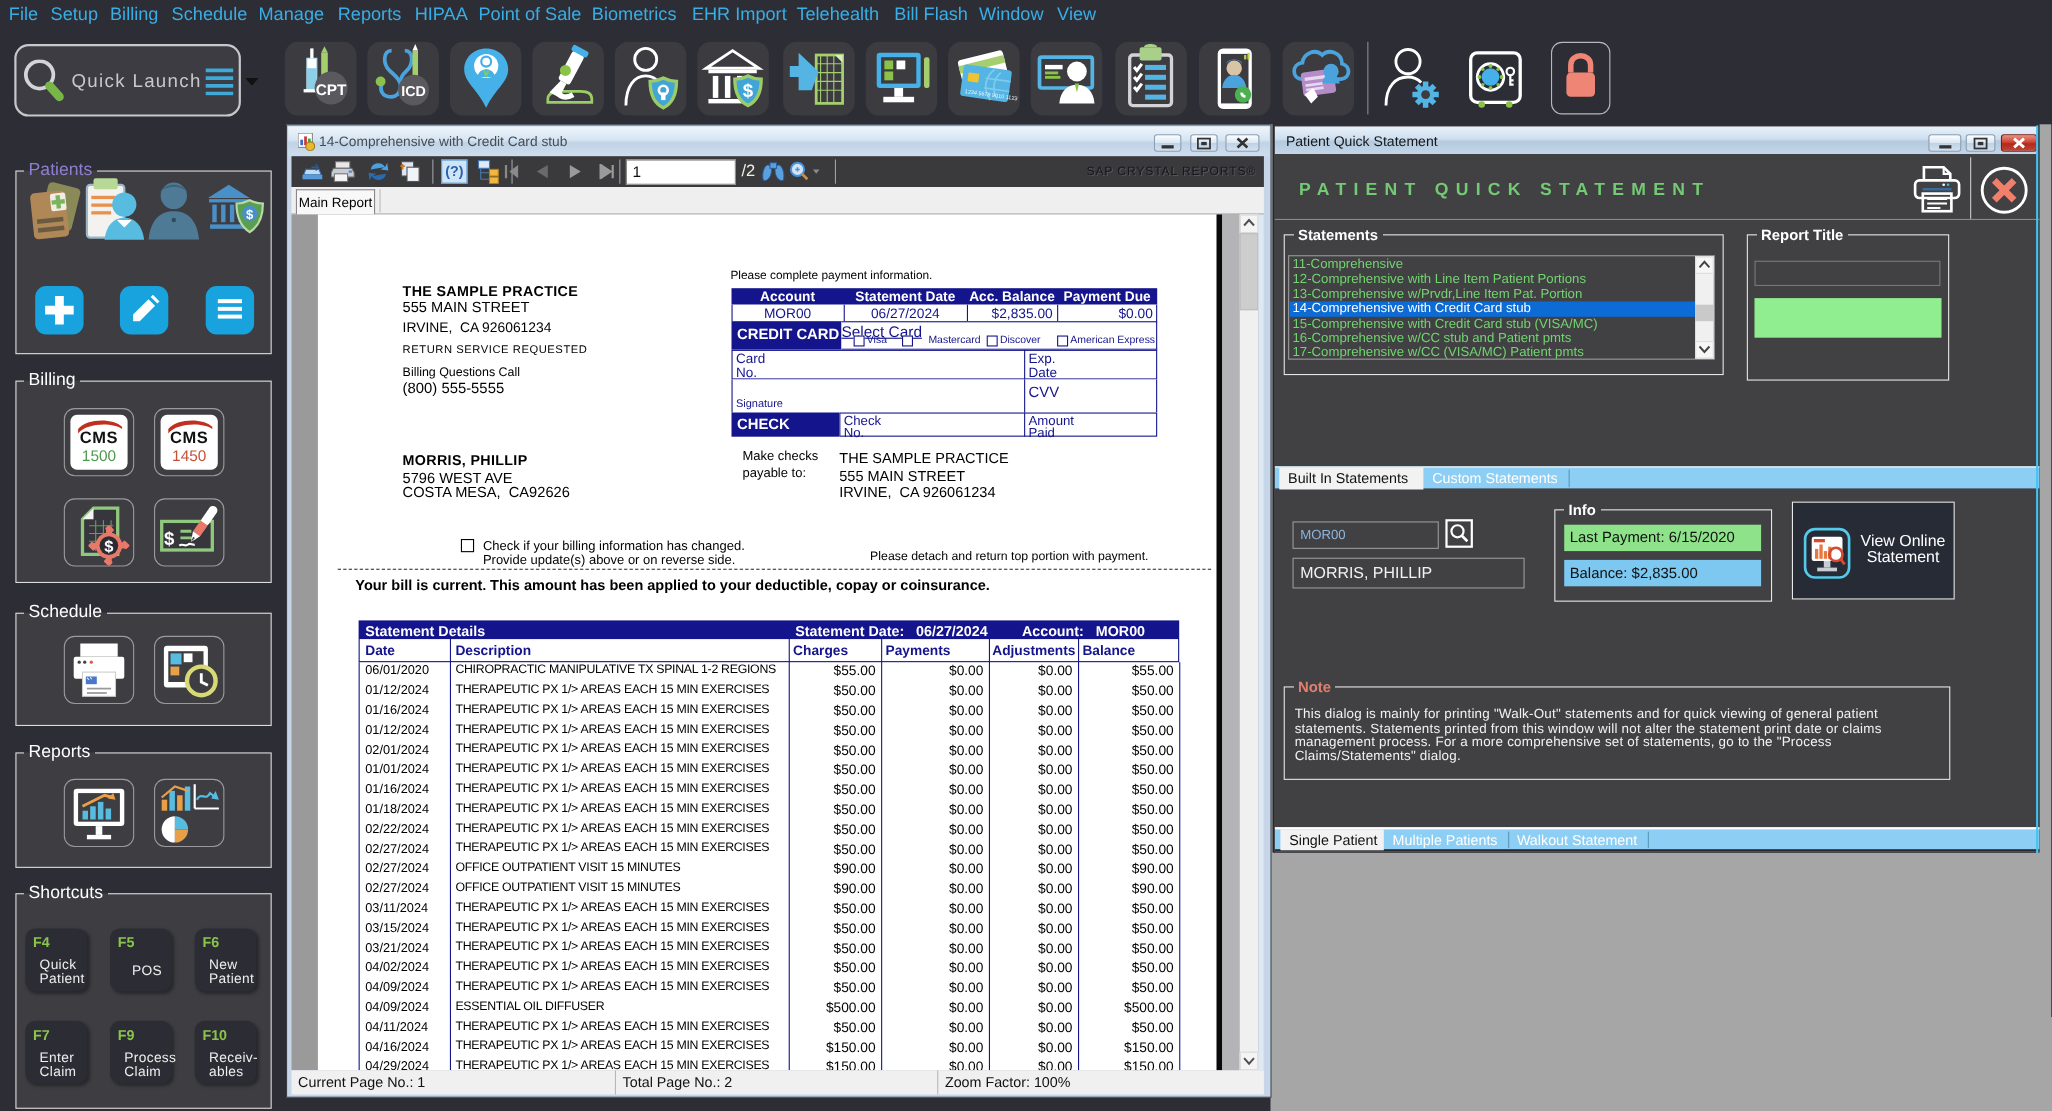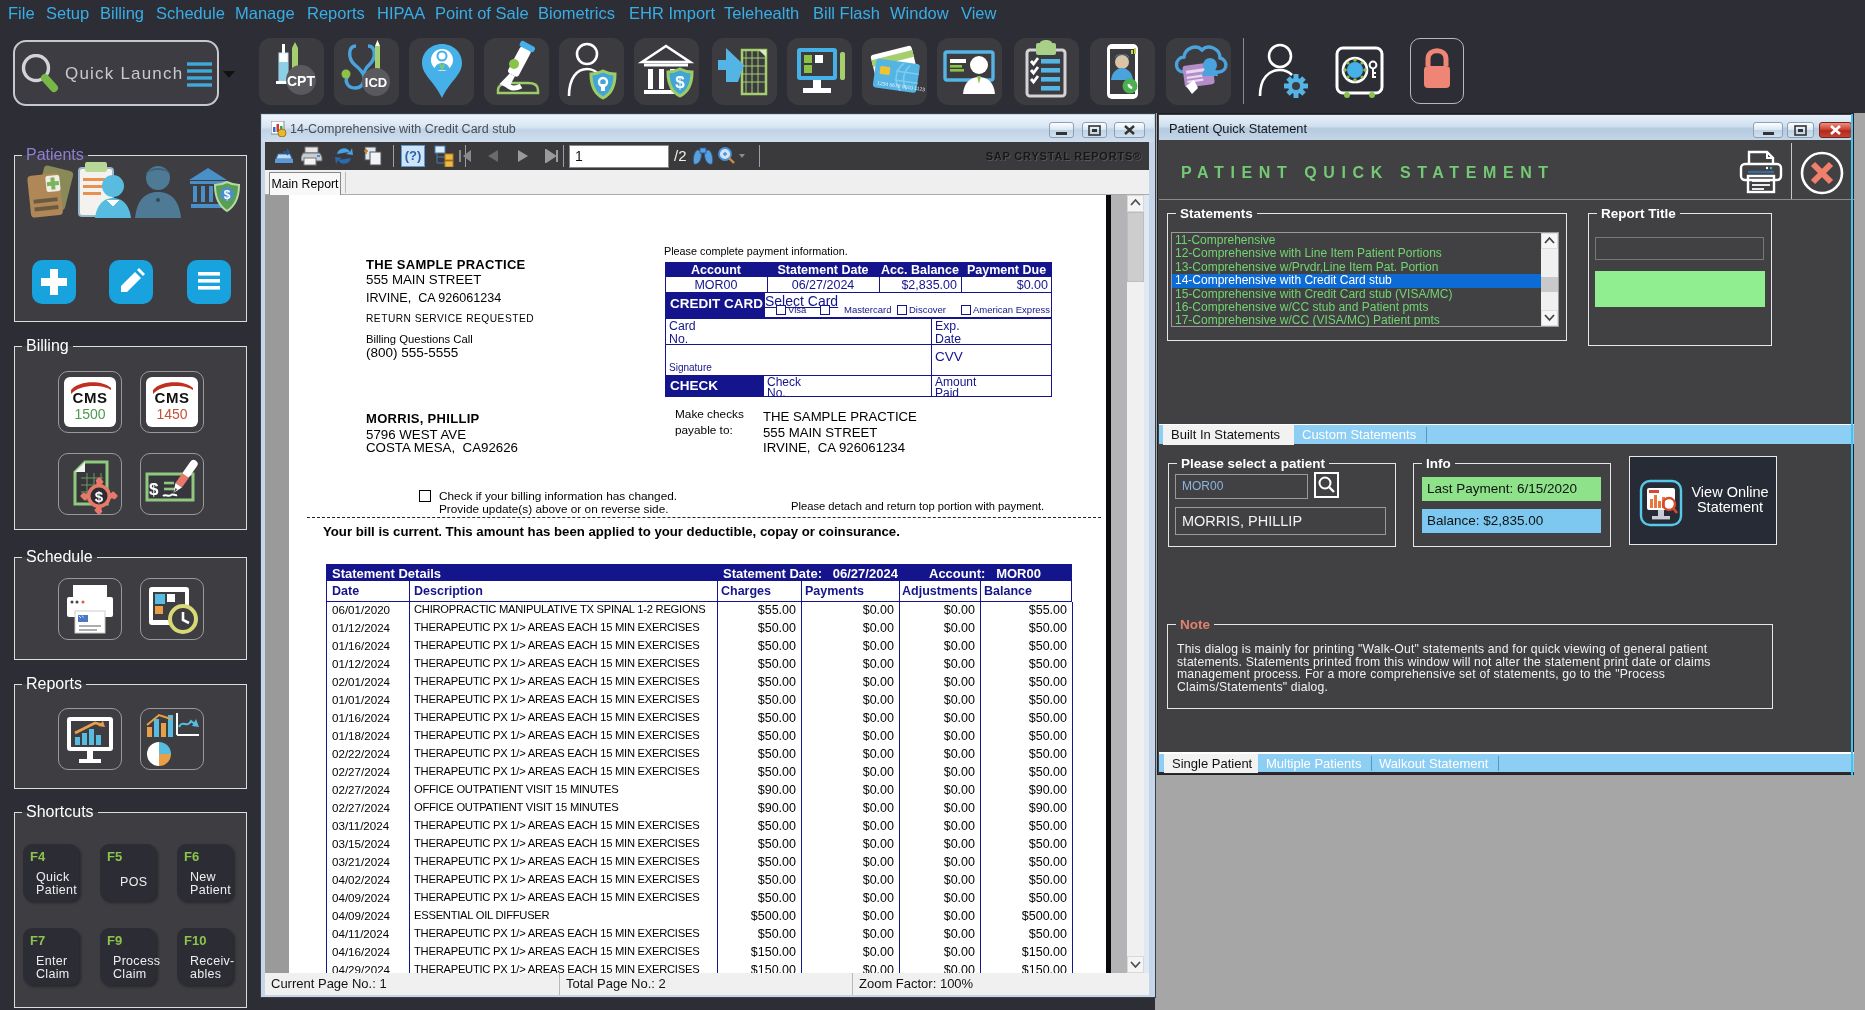--- a/index.html
+++ b/index.html
@@ -622,21 +622,21 @@
           <rect x="8" y="2" width="6" height="5"></rect>
         </g>
       </svg>
       <svg class="abs" style="left:451px;top:4px;" width="30" height="20" viewBox="0 0 30 20">
         <circle cx="9" cy="8" r="6" fill="#cfe4f7" stroke="#4a90d8" stroke-width="1.8"></circle>
         <path d="M7 8 L11 8 M9 6 L9 10" stroke="#4a90d8" stroke-width="1.4"></path>
         <line x1="13" y1="12" x2="18" y2="17" stroke="#c89040" stroke-width="2.4"></line>
         <path d="M23 8 L29 8 L26 12 Z" fill="#8a8a8a"></path>
       </svg>
       <div class="abs" style="left:494px;top:3px;width:1px;height:22px;background:#9aa0a8;"></div>
-      <div class="abs" style="right:7px;top:8px;font-size:11px;font-weight:bold;color:#17171a;text-shadow:1px 1px 0 #56565e;letter-spacing:0.8px;">SAP CRYSTAL REPORTS®</div>
+      <div class="abs" style="right:7px;top:8px;font-size:11px;font-weight:normal;color:#17171a;text-shadow:1px 1px 0 #56565e;letter-spacing:0.8px;">SAP CRYSTAL REPORTS®</div>
     </div>
 
     <div class="abs" style="left:4px;top:56px;width:884px;height:25px;background:#efefef;border-bottom:1px solid #aaa;">
       <div class="abs" style="left:4px;top:2px;width:72px;height:23px;background:#f8f8f8;border:1px solid #888;border-bottom:none;font-size:12.3px;color:#000;text-align:center;padding-top:4px;white-space:nowrap;">Main Report</div>
       <div class="abs" style="left:80px;top:2px;width:1px;height:21px;background:#bbb;"></div>
     </div>
 
     <div class="abs" style="left:4px;top:81px;width:884px;height:778px;background:#9a9a9a;">
       <div class="abs" style="left:24px;top:0;width:817px;height:778px;background:#fff;overflow:hidden;" id="page">
       <div class="doc" style="left:77px;top:62px;font-size:13px;font-weight:bold;letter-spacing:0.3px;">THE SAMPLE PRACTICE</div>
@@ -935,23 +935,20 @@
     </fieldset>
     <div class="abs" style="left:437px;top:123px;width:169px;height:23px;border:1px solid #787878;"></div>
     <div class="abs" style="left:437px;top:157px;width:170px;height:36px;background:#90ee90;"></div>
 
     <div class="abs" style="left:1px;top:310px;width:695px;height:20px;background:#8dcef4;border-top:1.5px solid #fff;">
       <div class="abs" style="left:4px;top:0;width:131px;height:20px;background:#f2f2f2;color:#111;font-size:13px;padding:2px 0 0 8px;">Built In Statements</div>
       <div class="abs" style="left:143px;top:2px;color:#fff;font-size:13px;">Custom Statements</div>
       <div class="abs" style="left:267px;top:2px;width:1px;height:16px;background:#5898b8;"></div>
     </div>
 
-    <fieldset class="dgrp" style="left:10px;top:342px;width:228px;height:91px;">
-      <legend style="font-size:13.5px;">Please select a patient</legend>
-    </fieldset>
     <div class="abs" style="left:17px;top:360px;width:133px;height:25px;border:1px solid #9a9a9a;font-size:12px;color:#8cb4dc;padding:4px 0 0 6px;">MOR00</div>
     <div class="abs" style="left:156px;top:358px;width:25px;height:26px;border:2px solid #fff;">
       <svg width="21" height="22" viewBox="0 0 21 22">
           <circle cx="9" cy="9" r="5.5" fill="none" stroke="#fff" stroke-width="2"></circle>
           <line x1="13" y1="13" x2="18" y2="18" stroke="#fff" stroke-width="2.4"></line>
         </svg>
     </div>
     <div class="abs" style="left:17px;top:393px;width:211px;height:28px;border:1px solid #9a9a9a;font-size:14.5px;color:#f2f2f2;padding:5px 0 0 6px;">MORRIS, PHILLIP</div>
 
     <fieldset class="dgrp" style="left:255px;top:342px;width:198px;height:91px;">

